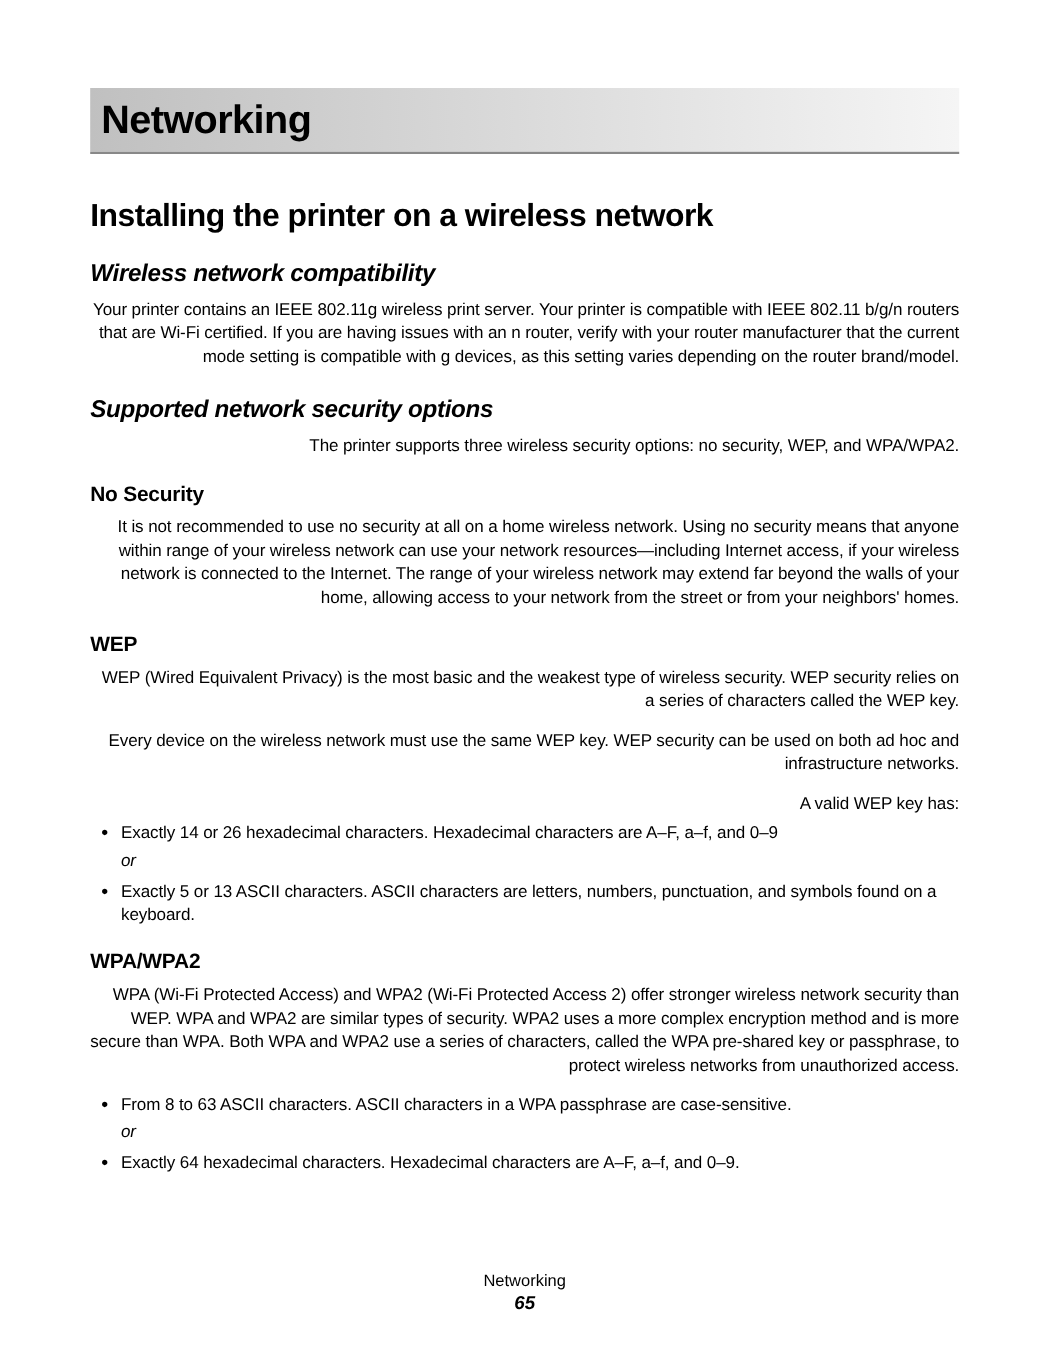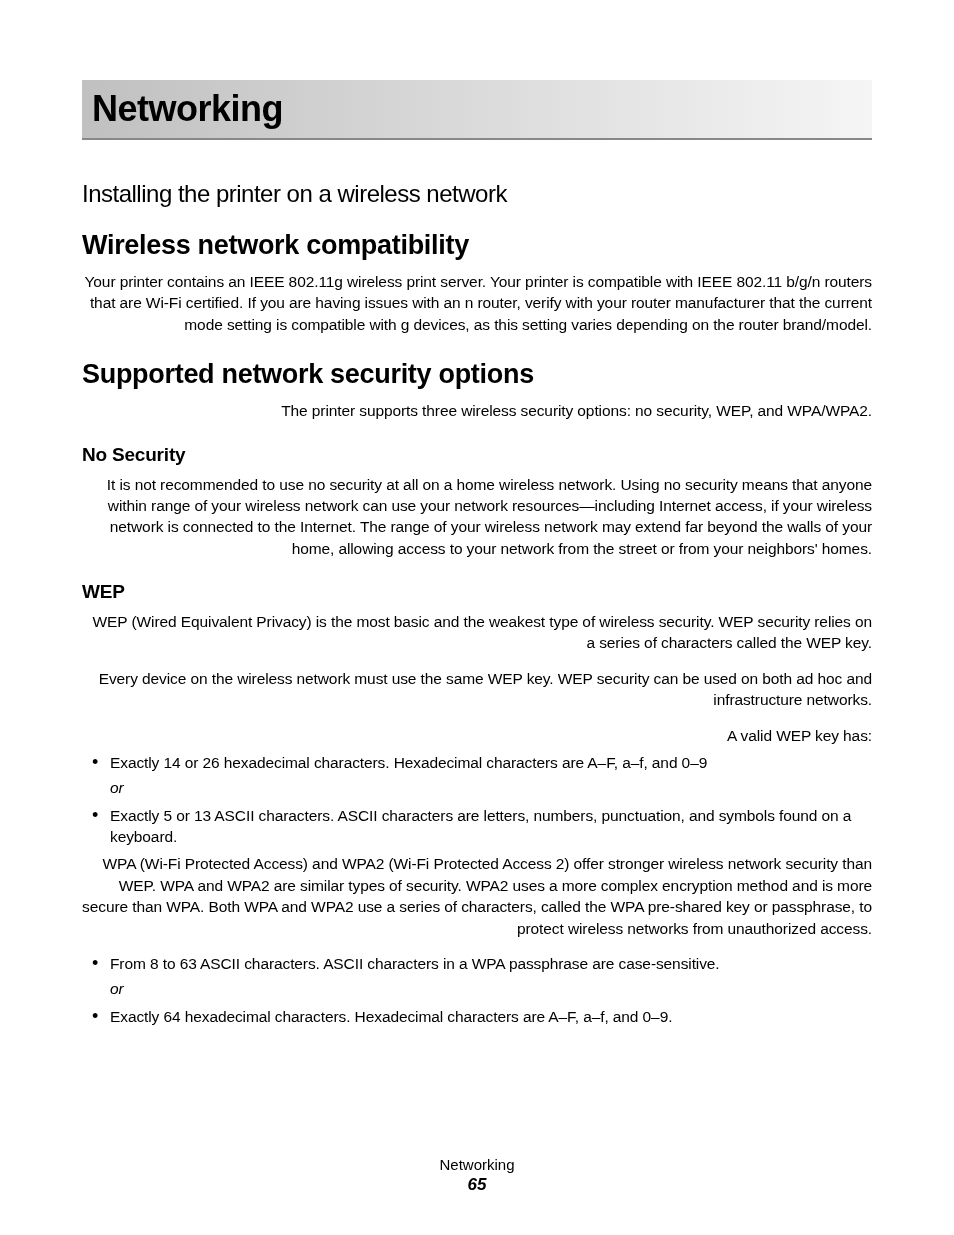--- a/index.html
+++ b/index.html
@@ -19,31 +19,32 @@
     .chapter-title {
       font-size: 36px;
       font-weight: 700;
       background: linear-gradient(to right, #c0c0c0, #f5f5f5);
       padding: 8px 10px 8px 10px;
       border-bottom: 2px solid #888;
       margin-bottom: 38px;
       letter-spacing: -0.5px;
     }
     .section-h1 {
-      font-size: 24px;
-      font-weight: 400;
+      font-size: 29px;
+      font-weight: 700;
       margin-bottom: 22px;
       letter-spacing: -0.5px;
       margin-top: 40px;
     }
     .section-h2 {
-      font-size: 27px;
+      font-size: 22px;
       font-weight: 700;
       margin-bottom: 10px;
       letter-spacing: -0.3px;
+      font-style: italic;
     }
     .section-h3 {
       font-size: 19px;
       font-weight: 700;
       margin-top: 22px;
       margin-bottom: 8px;
       letter-spacing: -0.2px;
     }
     .body-text {
       font-size: 15.5px;
@@ -124,20 +125,21 @@
   <p class="body-text">Every device on the wireless network must use the same WEP key. WEP security can be used on both ad hoc and infrastructure networks.</p>
   <p class="body-text" style="margin-bottom:6px;">A valid WEP key has:</p>
   <ul class="bullet-list">
     <li>
       <span>Exactly 14 or 26 hexadecimal characters. Hexadecimal characters are A–F, a–f, and 0–9</span>
       <span class="or-text">or</span>
     </li>
     <li>Exactly 5 or 13 ASCII characters. ASCII characters are letters, numbers, punctuation, and symbols found on a keyboard.</li>
   </ul>
 
+  <div class="section-h3">WPA/WPA2</div>
   <p class="body-text">WPA (Wi-Fi Protected Access) and WPA2 (Wi-Fi Protected Access 2) offer stronger wireless network security than WEP. WPA and WPA2 are similar types of security. WPA2 uses a more complex encryption method and is more secure than WPA. Both WPA and WPA2 use a series of characters, called the WPA pre-shared key or passphrase, to protect wireless networks from unauthorized access.</p>
   <ul class="bullet-list">
     <li>
       <span>From 8 to 63 ASCII characters. ASCII characters in a WPA passphrase are case-sensitive.</span>
       <span class="or-text">or</span>
     </li>
     <li>Exactly 64 hexadecimal characters. Hexadecimal characters are A–F, a–f, and 0–9.</li>
   </ul>
 </div>
 

